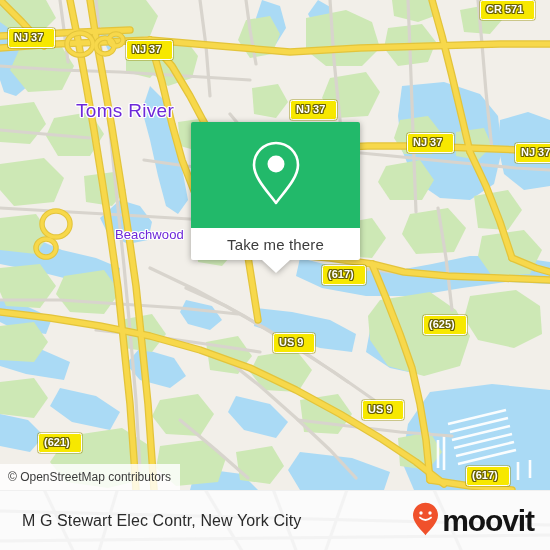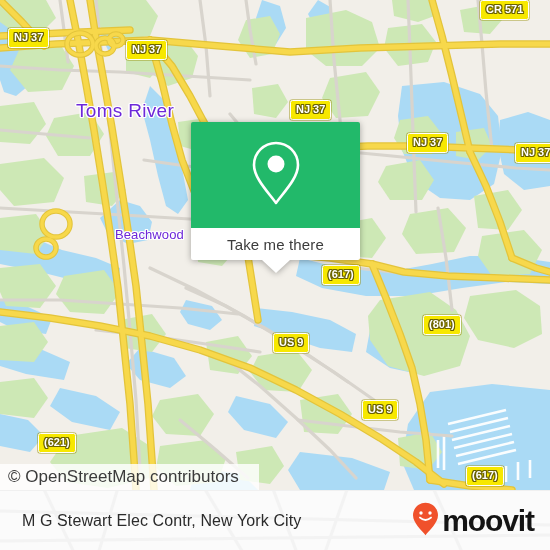--- a/index.html
+++ b/index.html
@@ -41,21 +41,21 @@
   
   .shield {
     position: absolute;
     background: #f7e800;
     border: 1.6px solid #ffffff;
     border-radius: 2.5px;
     color: #ffffff;
     font-size: 11px;
     font-weight: bold;
     line-height: 1;
-    padding: 3px 5px 4px 5px;
+    padding: 3px 11px 4px 5px;
     white-space: nowrap;
     text-shadow:
       1px 0 0 #6b6300, -1px 0 0 #6b6300, 0 1px 0 #6b6300, 0 -1px 0 #6b6300,
       1px 1px 0 #6b6300, -1px -1px 0 #6b6300, 1px -1px 0 #6b6300, -1px 1px 0 #6b6300;
     box-shadow: 0 0 0 0.8px rgba(150,140,0,.55);
   }
 
   
   #popup {
     position: absolute;
@@ -90,25 +90,25 @@
     border-left: 14px solid transparent;
     border-right: 14px solid transparent;
     border-top: 13px solid #ffffff;
   }
 
   
   #attribution {
     position: absolute;
     left: 0; top: 464px;
     height: 26px;
-    padding: 0 20px 0 8px;
+    padding: 0 9px 0 8px;
     display: flex; align-items: center;
     background: rgba(255,255,255,.82);
     color: #3b3b3b;
-    font-size: 17px;
+    font-size: 12px;
     z-index: 50;
   }
 
   
   #footer {
     position: absolute;
     left: 0; top: 490px;
     width: 550px; height: 60px;
     background: #fbfbfb;
     overflow: hidden;
@@ -339,21 +339,21 @@
     </div>
 
     <div class="layer">
       <div class="shield" style="left:8px;   top:28px;">NJ 37</div>
       <div class="shield" style="left:126px; top:40px;">NJ 37</div>
       <div class="shield" style="left:480px; top:0px;">CR 571</div>
       <div class="shield" style="left:290px; top:100px;">NJ 37</div>
       <div class="shield" style="left:407px; top:133px;">NJ 37</div>
       <div class="shield" style="left:515px; top:143px;">NJ 37</div>
       <div class="shield" style="left:322px; top:265px;">(617)</div>
-      <div class="shield" style="left:423px; top:315px;">(801)</div>
+      <div class="shield" style="left:423px; top:315px;">(625)</div>
       <div class="shield" style="left:273px; top:333px;">US 9</div>
       <div class="shield" style="left:362px; top:400px;">US 9</div>
       <div class="shield" style="left:38px;  top:433px;text-align:right;">(621)</div>
       <div class="shield" style="left:466px; top:466px;">(617)</div>
     </div>
 
     <div id="popup">
       <div id="popup-head">
         <span>
           <svg width="52" height="66" viewBox="0 0 52 66" xmlns="http://www.w3.org/2000/svg">

